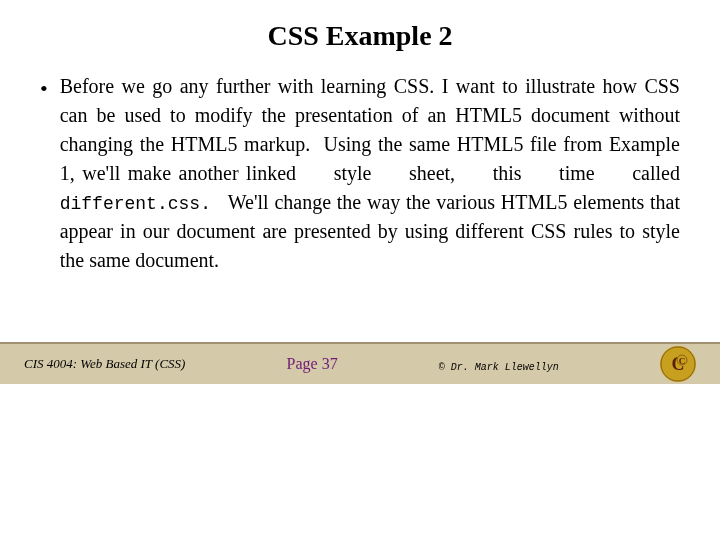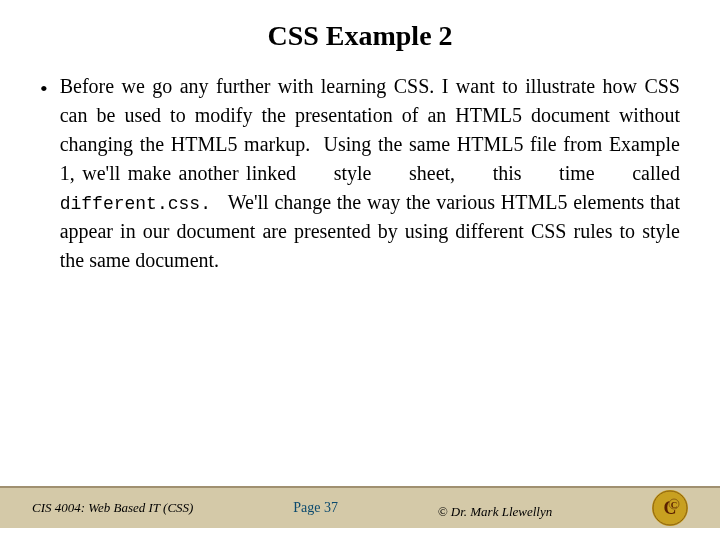--- a/index.html
+++ b/index.html
@@ -11,21 +11,21 @@
     body {
       width: 720px;
       height: 540px;
       background: #ffffff;
       font-family: 'Times New Roman', Times, serif;
       overflow: hidden;
     }
 
     .slide-container {
       width: 720px;
-      height: 528px;
+      height: 384px;
       background: #ffffff;
       display: flex;
       flex-direction: column;
       position: relative;
     }
 
     .slide-content {
       flex: 1;
       padding: 20px 40px 10px 40px;
       display: flex;
@@ -65,45 +65,45 @@
     }
 
     .bullet-text .code {
       font-family: 'Courier New', Courier, monospace;
       font-size: 18px;
     }
 
     .slide-footer {
       background: #d4c9a8;
       border-top: 2px solid #a09070;
-      padding: 6px 32px;
+      padding: 6px 24px;
       display: flex;
       flex-direction: row;
       align-items: center;
       justify-content: space-between;
       height: 42px;
     }
 
     .footer-left {
       font-size: 13px;
       color: #000000;
       font-family: 'Times New Roman', Times, serif;
       font-style: italic;
     }
 
     .footer-center {
-      font-size: 14px;
-      color: #0c4a6e;
+      font-size: 16px;
+      color: #701a75;
       font-family: 'Times New Roman', Times, serif;
     }
 
     .footer-right {
-      font-size: 13px;
+      font-size: 10px;
       color: #000000;
-      font-family: Liberation Serif, serif;
+      font-family: Liberation Mono, monospace;
       font-style: italic;
       margin-top: 7px;
     }
 
     .footer-logo {
       width: 36px;
       height: 36px;
       background: #c8a020;
       border-radius: 50%;
       display: flex;

